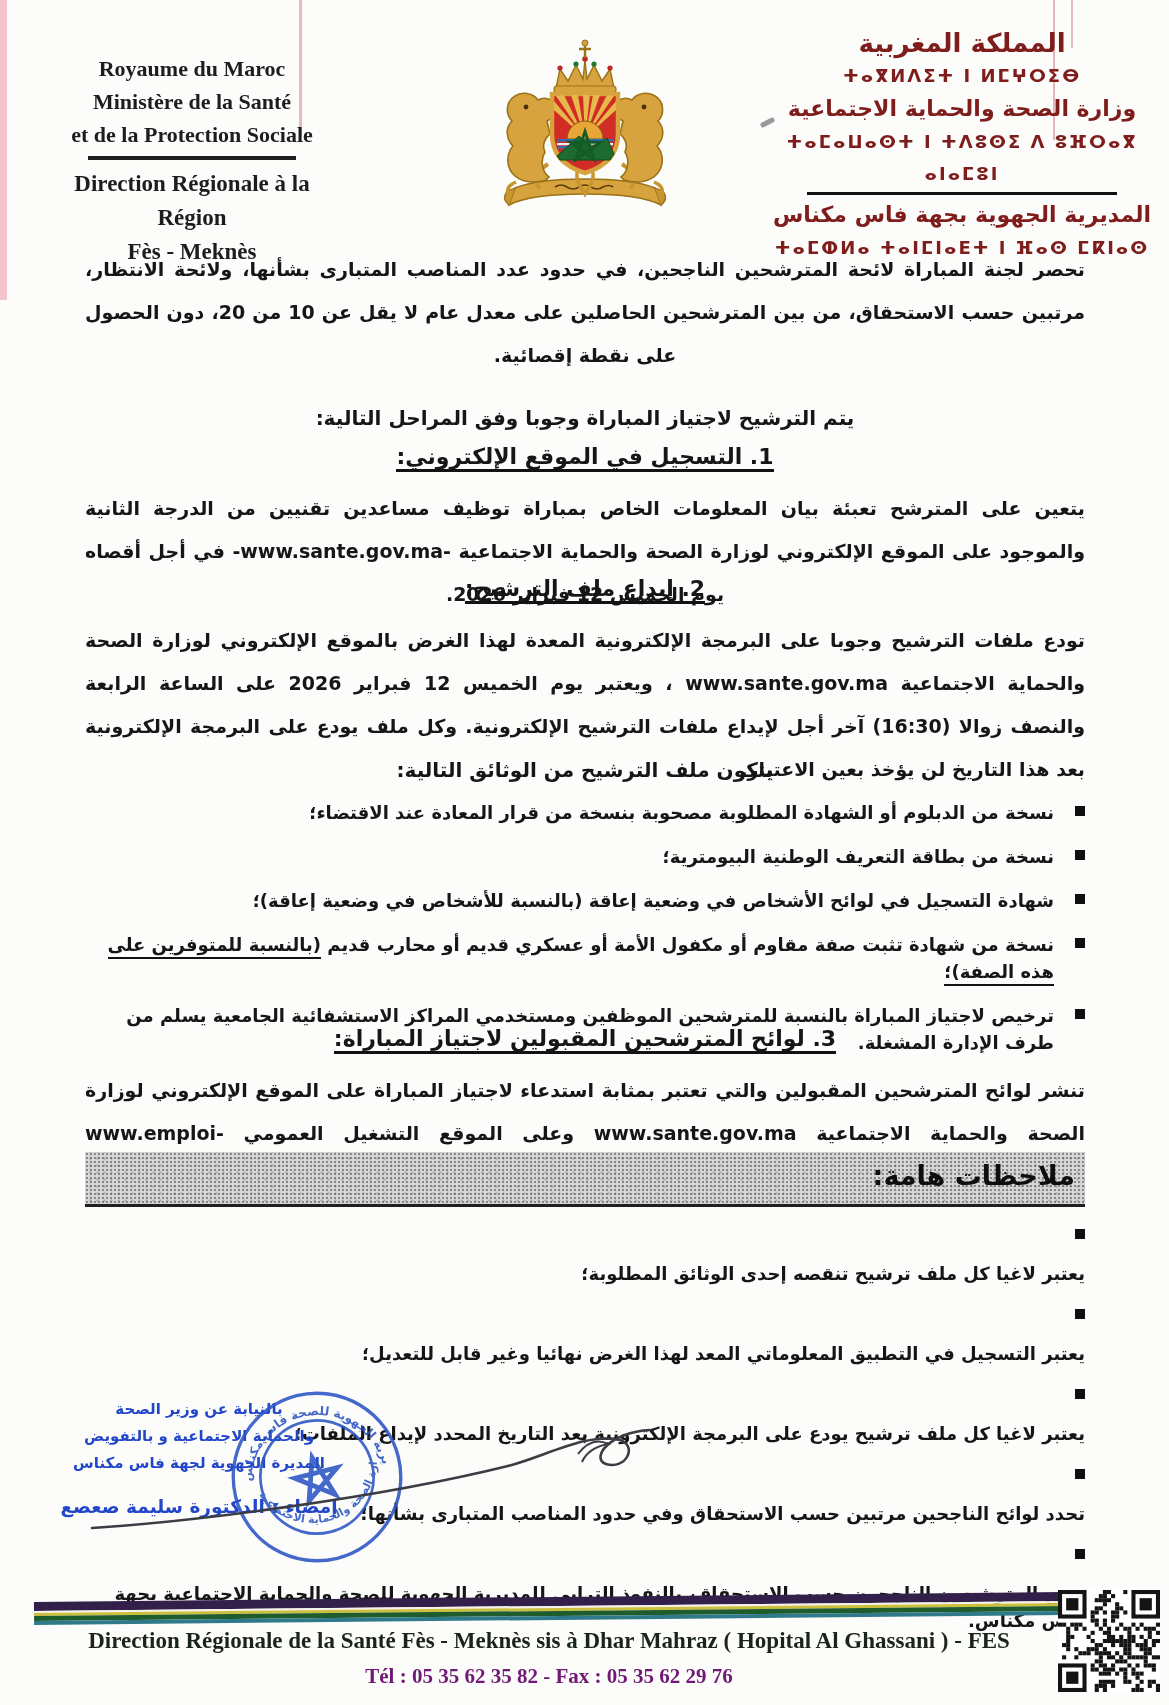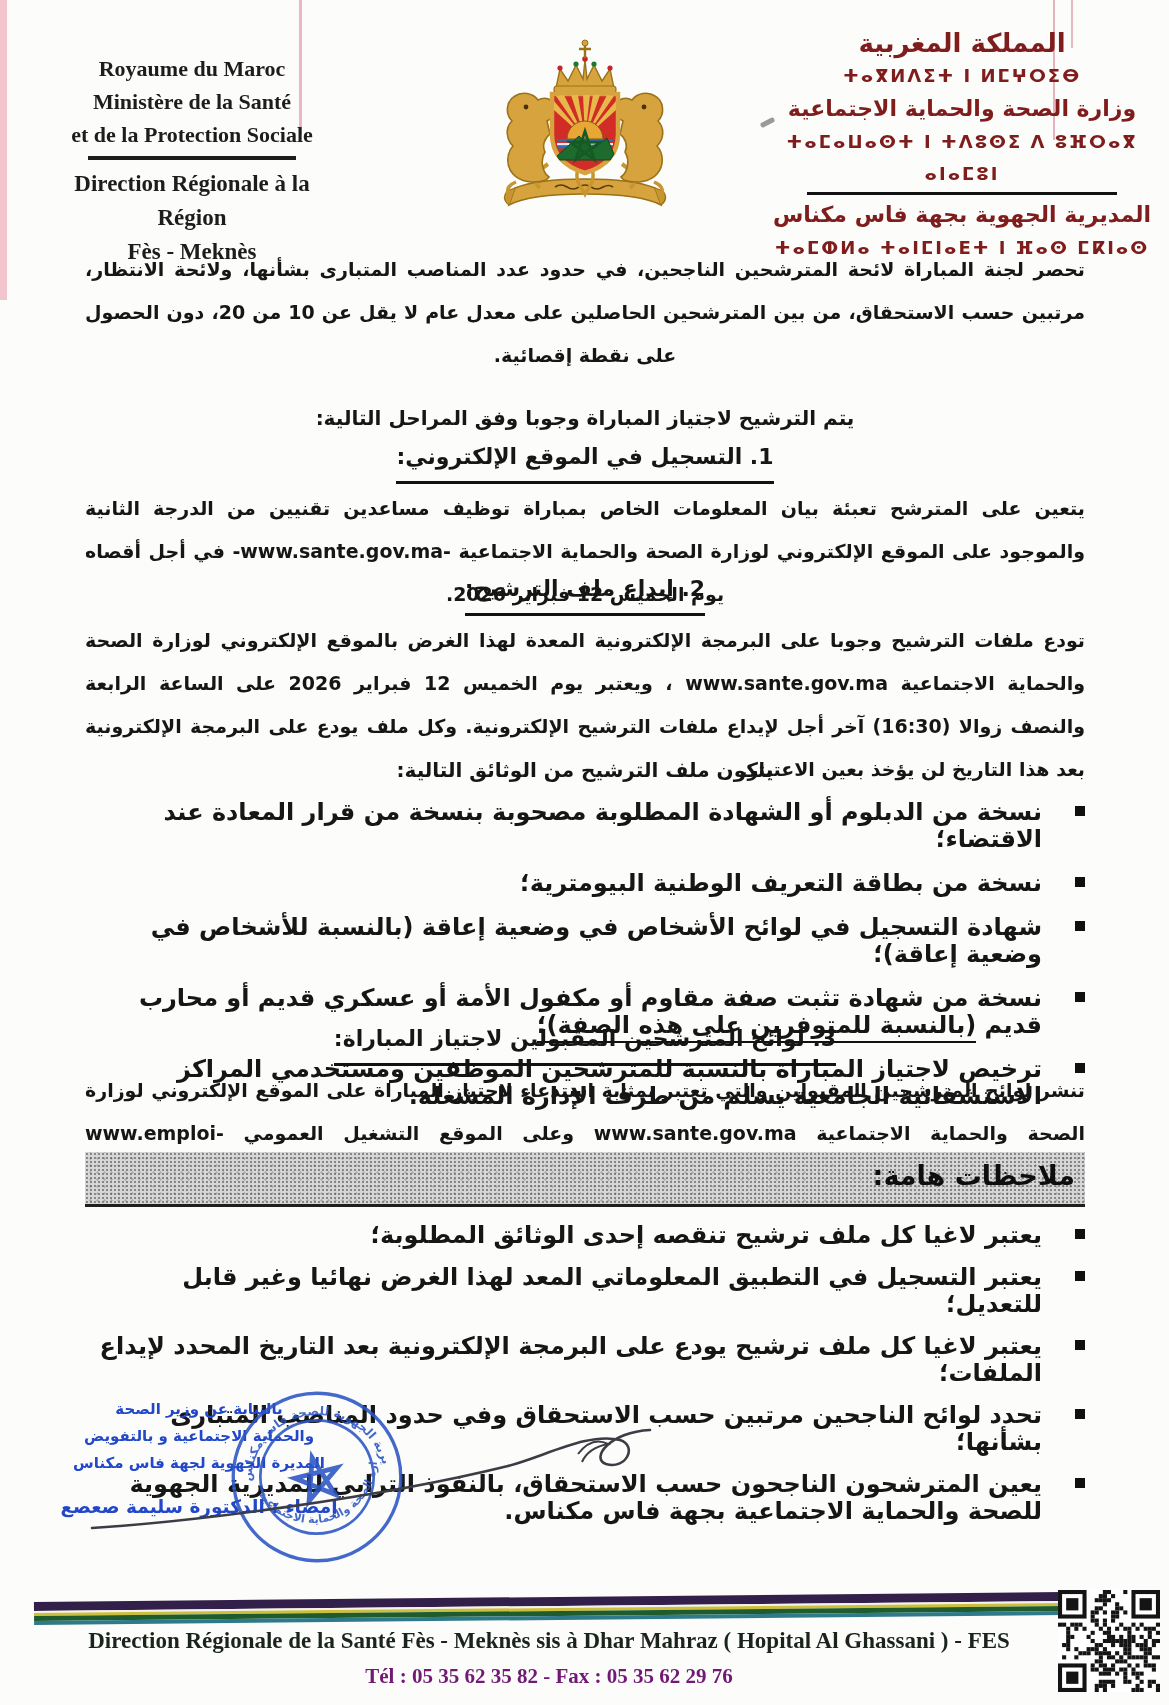--- a/index.html
+++ b/index.html
@@ -29,25 +29,25 @@
   .para{font-size:19px;line-height:43px;text-align:justify;}
   .last-center{text-align-last:center;}
   .url{direction:ltr;unicode-bidi:embed;font-weight:bold;}
   .band{height:46px;background-color:#d6d6d6;border-bottom:3px solid #1f1f1f;
         background-image:radial-gradient(rgba(55,55,55,.5) 1px,transparent 1.3px),
                          radial-gradient(rgba(120,120,120,.4) 1px,transparent 1.3px);
         background-size:4px 4px,7px 7px;background-position:0 0,2px 3px;}
   .band .band-t{font-size:27px;font-weight:bold;color:#0e0e0e;padding:5px 10px 0 0;display:inline-block;}
   .lead-line{font-size:20px;text-align:center;padding-right:72px;}
   .hwrap{text-align:center;}
-  .uhead{display:inline-block;font-size:22px;border-bottom:3px solid #121212;padding-bottom:12px;}
+  .uhead{display:inline-block;font-size:22px;border-bottom:3px solid #121212;padding-bottom:0;}
   .doclist,.notelist{list-style:none;margin:0;padding:0 28px 0 0;}
-  .doclist li,.notelist li{display:flex;gap:33px;font-size:24px;line-height:27px;text-align:right;}
+  .doclist li,.notelist li{display:flex;gap:21px;font-size:18px;line-height:27px;text-align:right;}
   .doclist li{margin-bottom:17px;}
-  .notelist li{margin-bottom:15px;}
+  .notelist li{margin-bottom:15px;flex-direction:column;}
   .sq{flex:none;width:10px;height:10px;background:#101010;margin-top:7px;}
   .emph{border-bottom:2.5px solid #121212;padding-bottom:2px;}
   
   .sig-block{position:absolute;left:44px;top:1396px;width:310px;text-align:center;direction:rtl;
              color:#2247c9;font-weight:bold;}
   .sig-block .s{font-size:15px;line-height:27px;}
   .sig-block .s4{font-size:18.5px;margin-top:16px;}
   .stamp{position:absolute;left:228px;top:1388px;width:178px;height:178px;transform:rotate(-14deg);opacity:.88;}
   .sig-stroke{position:absolute;left:78px;top:1402px;width:620px;height:150px;pointer-events:none;}
   

